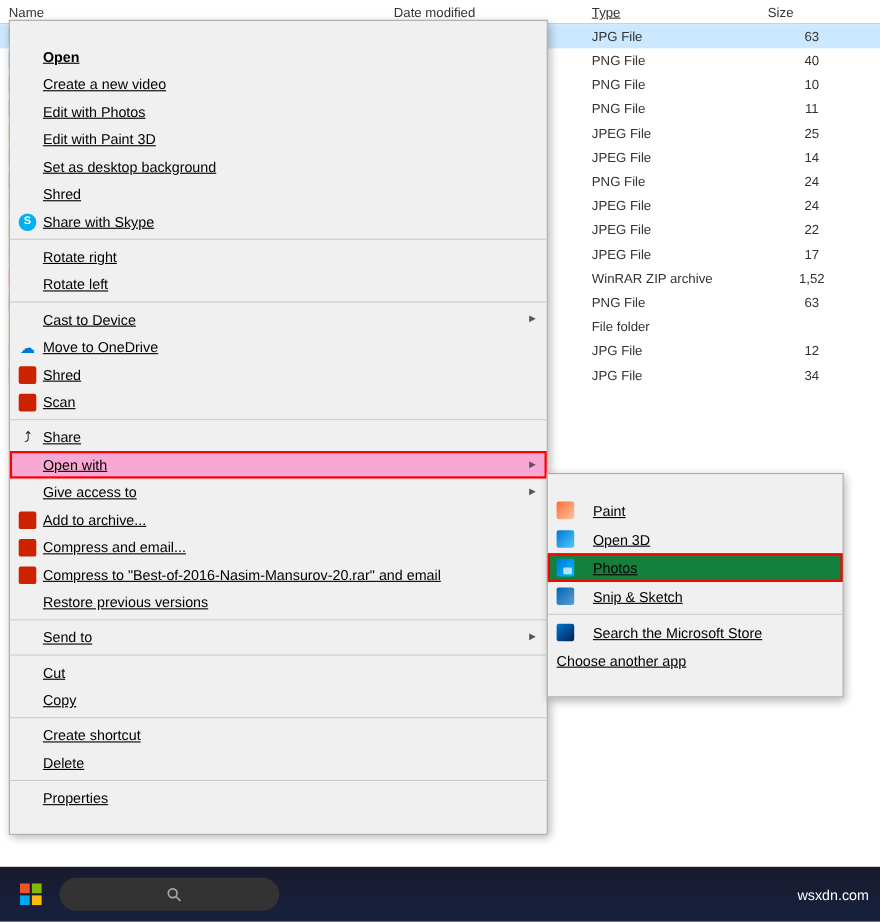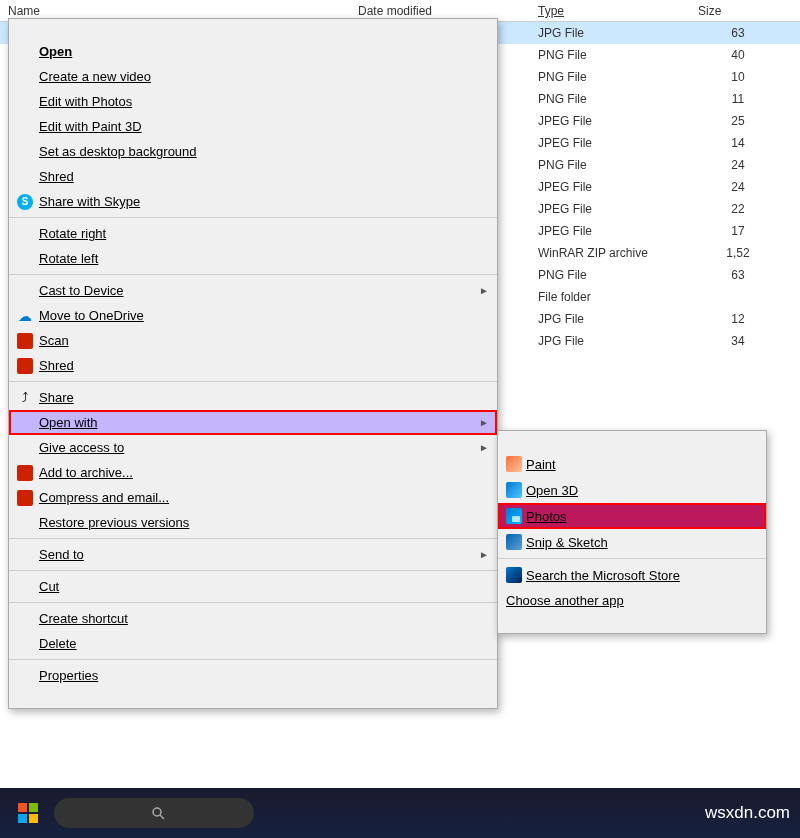--- a/index.html
+++ b/index.html
@@ -112,38 +112,38 @@
     }
 
     .menu-separator {
       height: 1px;
       background: #ccc;
       margin: 3px 0;
     }
 
     
     .menu-item.open-with-highlighted {
-      background: #c4b5fd;
+      background: #f9a8d4;
       outline: 2px solid red;
       outline-offset: -2px;
       text-align: right;
     }
 
     .submenu-item {
       display: flex;
       align-items: center;
       padding: 5px 16px 5px 8px;
       cursor: pointer;
       white-space: nowrap;
       color: #000;
-      gap: 4px;
+      gap: 17px;
     }
 
     .submenu-item.photos-highlighted {
-      background: #be185d;
+      background: #15803d;
       outline: 2px solid red;
       outline-offset: -2px;
     }
 
     .submenu-separator {
       height: 1px;
       background: #ccc;
       margin: 3px 0;
     }
 
@@ -182,21 +182,21 @@
     .taskbar-icon {
       width: 32px; height: 32px;
       border-radius: 4px;
       display: flex; align-items: center; justify-content: center;
     }
 
     .taskbar-right {
       position: absolute;
       right: 10px;
       color: white;
-      font-size: 17px;
+      font-size: 13px;
       text-align: right;
     }
 
     
     .file-icon-jpg {
       width: 14px; height: 16px;
       background: #4caf50;
       border-radius: 1px;
       display: inline-block;
       font-size: 6px;
@@ -456,28 +456,28 @@
     <span class="icon-area">
         <span style="color:#0078d4; font-size:14px;">☁</span>
       </span>
     <span>Move to OneDrive</span>
 
   </div>
     <div class="menu-item">
     <span class="icon-area">
         <span style="width:16px;height:16px;background:#cc2200;border-radius:2px;display:inline-block;"></span>
       </span>
+    <span>Shred</span>
+
+  </div>
+    <div class="menu-item">
+    <span class="icon-area">
+        <span style="width:16px;height:16px;background:#cc2200;border-radius:2px;display:inline-block;"></span>
+      </span>
     <span>Scan</span>
-
-  </div>
-    <div class="menu-item">
-    <span class="icon-area">
-        <span style="width:16px;height:16px;background:#cc2200;border-radius:2px;display:inline-block;"></span>
-      </span>
-    <span>Shred</span>
 
   </div>
     <div class="menu-separator"></div>
     <div class="menu-item">
     <span class="icon-area">
         <span style="font-size:13px;">⤴</span>
       </span>
     <span>Share</span>
 
   </div>
@@ -499,34 +499,46 @@
 
   </div>
     <div class="menu-item">
     <span class="icon-area">
         <span style="width:16px;height:16px;background:#cc2200;border-radius:2px;display:inline-block;"></span>
       </span>
     <span>Compress and email...</span>
 
   </div>
     <div class="menu-item">
+    <span class="icon-area">
+        <span style="width:16px;height:16px;background:#cc2200;border-radius:2px;display:inline-block;"></span>
+      </span>
+    <span>Compress to "Best-of-2016-Nasim-Mansurov-20.rar" and email</span>
+
+  </div>
+    <div class="menu-item">
 
     <span>Restore previous versions</span>
 
   </div>
     <div class="menu-separator"></div>
     <div class="menu-item">
 
     <span>Send to</span>
     <span class="arrow">►</span>
   </div>
     <div class="menu-separator"></div>
     <div class="menu-item">
 
     <span>Cut</span>
+
+  </div>
+    <div class="menu-item">
+
+    <span>Copy</span>
 
   </div>
     <div class="menu-separator"></div>
     <div class="menu-item">
 
     <span>Create shortcut</span>
 
   </div>
     <div class="menu-item">
 

